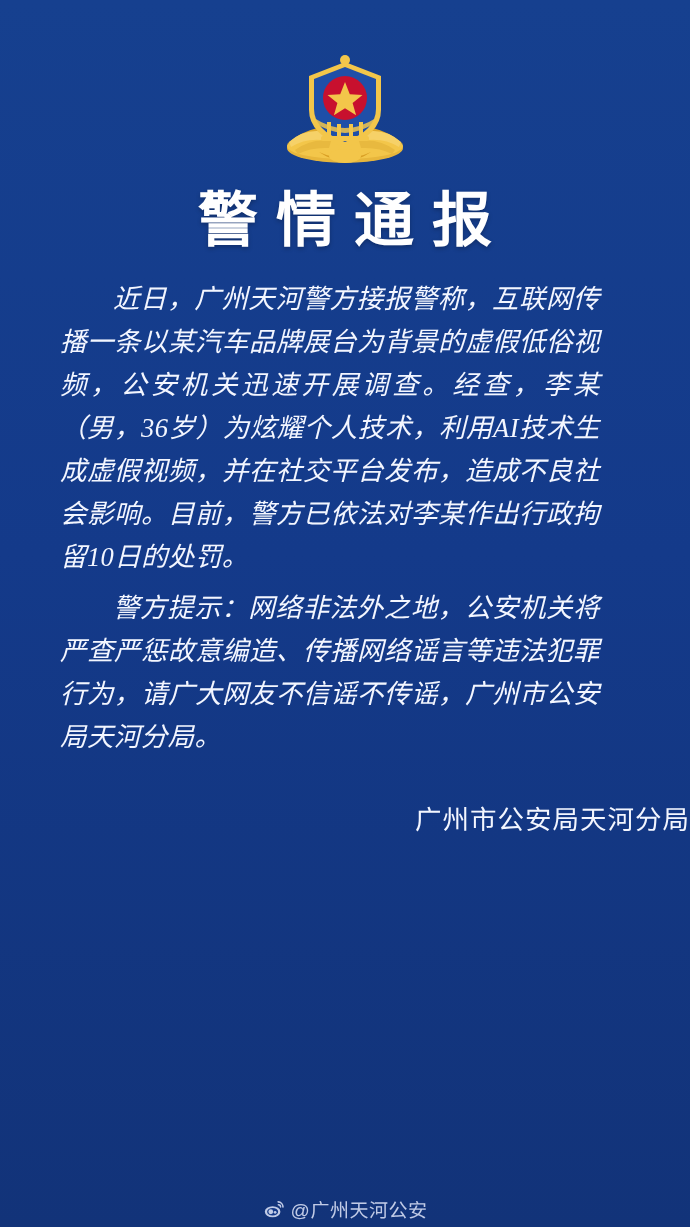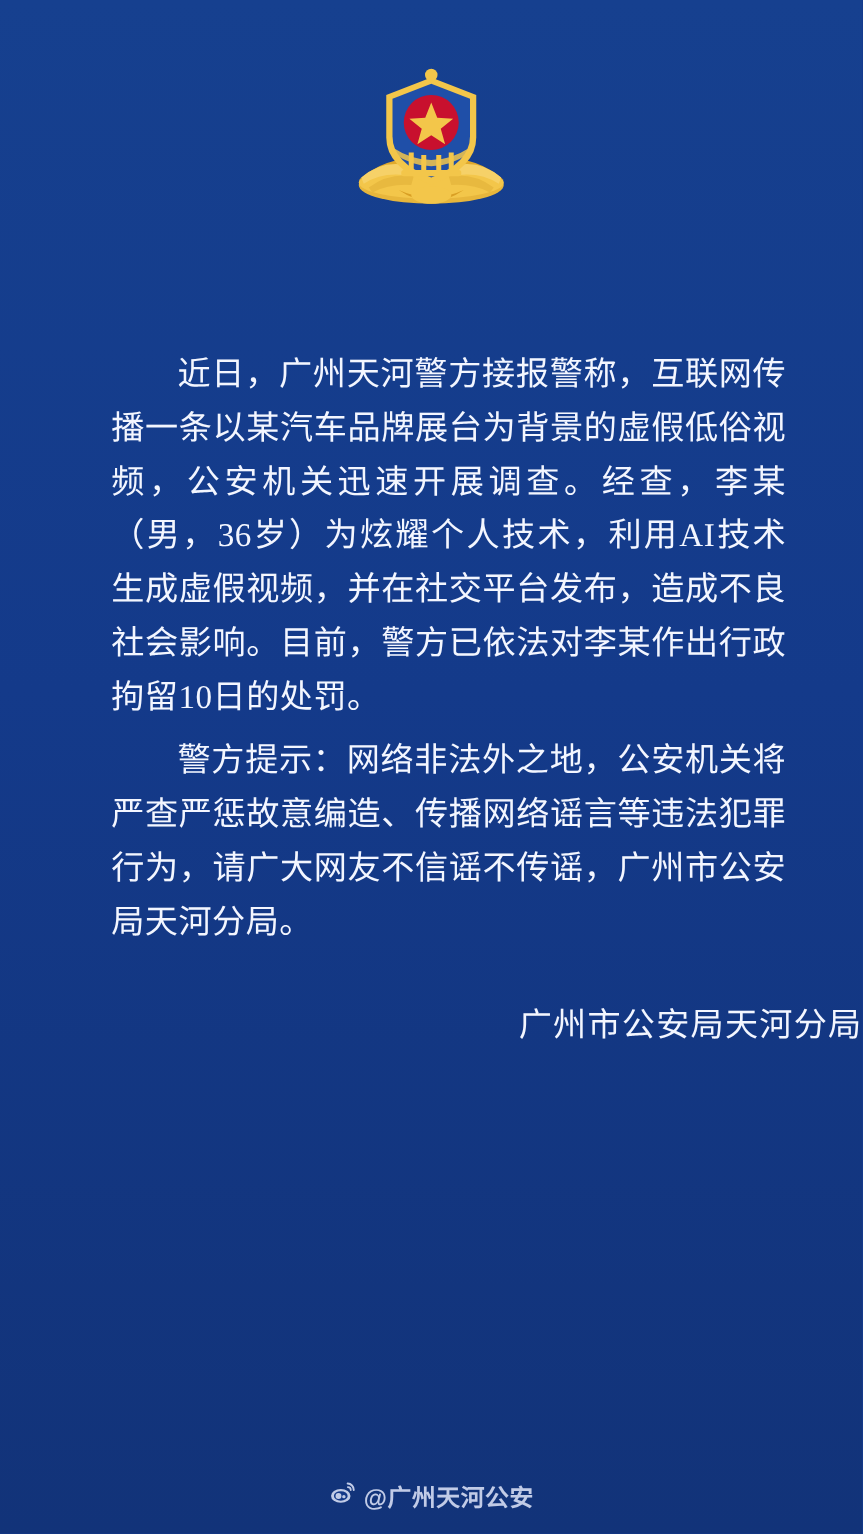--- a/index.html
+++ b/index.html
@@ -58,22 +58,23 @@
     font-weight: 700;
     font-family: "Liberation Serif", "DejaVu Serif", serif;
     color: #ffffff;
     text-shadow: 0 2px 4px rgba(0,0,0,0.25);
   }
 
   
   .body {
     position: absolute;
     top: 278px;
-    left: 89px;
+    left: 60px;
     width: 540px;
+    font-style: italic;
   }
   .para {
     font-size: 26.5px;
     line-height: 43px;
     letter-spacing: 0.4px;
     text-indent: 2em;
     margin: 0 0 6px 0;
     text-align: justify;
     text-justify: inter-ideograph;
     color: #f3f6ff;
@@ -99,28 +100,28 @@
   }
   .sig-date {
     font-size: 25px;
     line-height: 40px;
     letter-spacing: 0.5px;
   }
 
   
   .footer {
     position: absolute;
-    bottom: 16px;
+    bottom: 5px;
     left: 0;
     width: 100%;
     display: flex;
+    align-items: center;
     justify-content: center;
     gap: 6px;
     opacity: 0.82;
-    font-weight: bold;
   }
   .weibo-icon {
     width: 22px;
     height: 22px;
     display: inline-block;
   }
   .weibo-icon svg { display:block; width:22px; height:22px; }
   .footer-text {
     font-size: 19px;
     letter-spacing: 0.5px;
@@ -167,20 +168,21 @@
           <rect x="70" y="72" width="4" height="16" fill="#f3c64a"></rect>
           <rect x="80" y="70" width="4" height="16" fill="#f3c64a"></rect>
           <rect x="42" y="84" width="48" height="5" rx="2" fill="#f3c64a"></rect>
         </g>
 
         <circle cx="66" cy="8" r="5" fill="#f3c64a"></circle>
       </svg>
     </div>
   </div>
 
+  <div class="title">警情通报</div>
 
   <div class="body">
     <p class="para first">近日，广州天河警方接报警称，互联网传播一条以某汽车品牌展台为背景的虚假低俗视频，公安机关迅速开展调查。经查，李某（男，36岁）为炫耀个人技术，利用AI技术生成虚假视频，并在社交平台发布，造成不良社会影响。目前，警方已依法对李某作出行政拘留10日的处罚。</p>
     <p class="para second">警方提示：网络非法外之地，公安机关将严查严惩故意编造、传播网络谣言等违法犯罪行为，请广大网友不信谣不传谣，广州市公安局天河分局。</p>
   </div>
 
   <div class="signature">
     <div class="sig-org">广州市公安局天河分局</div>
   </div>
 

